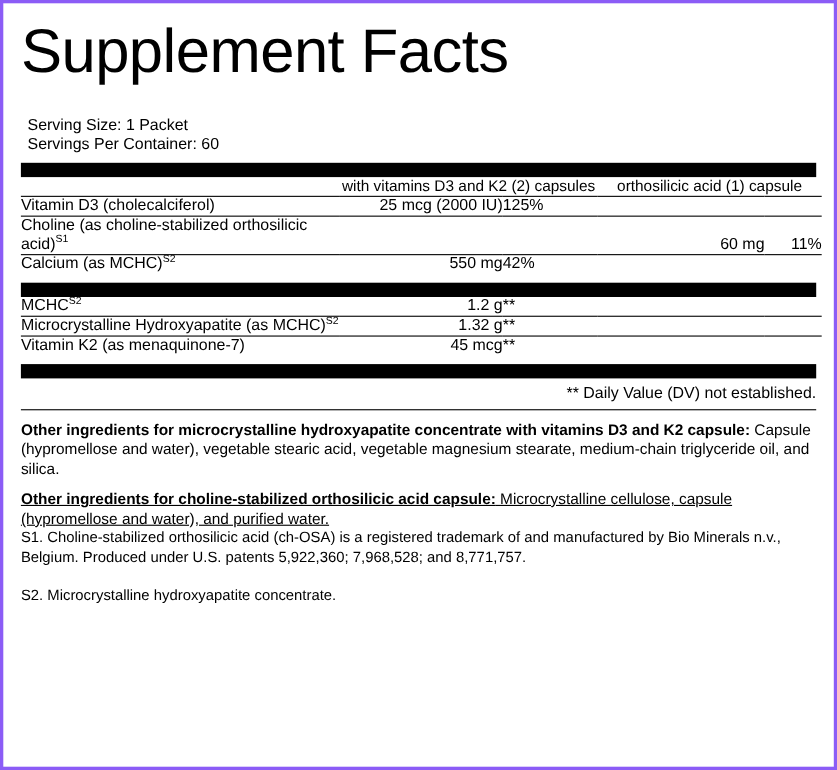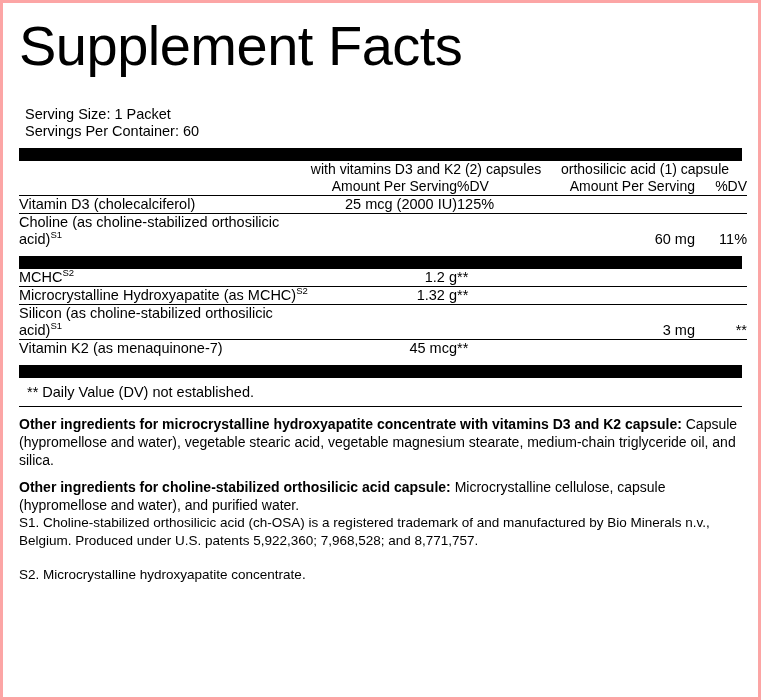--- a/index.html
+++ b/index.html
@@ -9,21 +9,21 @@
   }
   body {
     font-family: "Liberation Sans", sans-serif;
     color: #000000;
   }
   .panel {
     width: 761px;
     height: 700px;
     box-sizing: border-box;
     background: #ffffff;
-    border: 3px solid #fca5a5;
+    border: 3px solid #8b5cf6;
     padding: 10px 16px 8px 16px;
     position: relative;
     overflow: hidden;
   }
   .title {
     font-size: 56px;
     font-weight: 400;
     letter-spacing: -0.5px;
     line-height: 62px;
     margin: 2px 0 0 0;
@@ -86,28 +86,29 @@
   }
   sup {
     font-size: 9.5px;
     vertical-align: super;
     line-height: 0;
   }
   .footnote-dv {
     font-size: 14.5px;
     line-height: 18px;
     padding: 5px 0 5px 8px;
+    text-align: right;
   }
   .other-block {
     font-size: 14px;
     line-height: 18px;
     margin-top: 8px;
   }
   .other-block p { margin: 0 0 0 0; }
-  .other-block .gap { margin-top: 9px; }
+  .other-block .gap { margin-top: 9px; text-decoration: underline; }
   .bold { font-weight: bold; }
   .sn {
     font-size: 13.5px;
     line-height: 18px;
     margin-top: 0;
   }
   .sn2 { margin-top: 16px; }
 </style>
 </head>
 <body>
@@ -130,41 +131,41 @@
       <col class="col-dv1">
       <col class="col-amt2">
       <col class="col-dv2">
     </colgroup>
     <tbody>
       <tr>
         <td></td>
         <td class="hdr-sub" colspan="2">with vitamins D3 and K2 (2) capsules</td>
         <td class="hdr-sub" colspan="2">orthosilicic acid (1) capsule</td>
       </tr>
-      <tr>
-        <td></td>
-        <td class="hdr-sub num">Amount Per Serving</td>
-        <td class="hdr-sub dv">%DV</td>
-        <td class="hdr-sub num">Amount Per Serving</td>
-        <td class="hdr-sub dv-right">%DV</td>
-      </tr>
 
       <tr class="sep-row">
         <td class="row-cell row-name"><span>Vitamin D3 (cholecalciferol)</span><sup></sup></td>
         <td class="row-cell num">25 mcg (2000 IU)</td>
         <td class="row-cell dv">125%</td>
         <td class="row-cell num"></td>
         <td class="row-cell dv-right"></td>
       </tr>
       <tr class="sep-row">
         <td class="row-cell row-name"><span>Choline (as choline-stabilized orthosilicic acid)</span><sup>S1</sup></td>
         <td class="row-cell num"></td>
         <td class="row-cell dv"></td>
         <td class="row-cell num">60 mg</td>
         <td class="row-cell dv-right">11%</td>
+      </tr>
+      <tr class="sep-row">
+        <td class="row-cell row-name"><span>Calcium (as MCHC)</span><sup>S2</sup></td>
+        <td class="row-cell num">550 mg</td>
+        <td class="row-cell dv">42%</td>
+        <td class="row-cell num"></td>
+        <td class="row-cell dv-right"></td>
       </tr>
     </tbody>
   </table>
 
   <div class="rule-thick"></div>
 
   <table class="facts">
     <colgroup>
       <col class="col-name">
       <col class="col-amt1">
@@ -181,27 +182,20 @@
         <td class="row-cell dv-right"></td>
       </tr>
       <tr class="sep-row">
         <td class="row-cell row-name"><span>Microcrystalline Hydroxyapatite (as MCHC)</span><sup>S2</sup></td>
         <td class="row-cell num">1.32 g</td>
         <td class="row-cell dv">**</td>
         <td class="row-cell num"></td>
         <td class="row-cell dv-right"></td>
       </tr>
       <tr class="sep-row">
-        <td class="row-cell row-name"><span>Silicon (as choline-stabilized orthosilicic acid)</span><sup>S1</sup></td>
-        <td class="row-cell num"></td>
-        <td class="row-cell dv"></td>
-        <td class="row-cell num">3 mg</td>
-        <td class="row-cell dv-right">**</td>
-      </tr>
-      <tr class="sep-row">
         <td class="row-cell row-name"><span>Vitamin K2 (as menaquinone-7)</span><sup></sup></td>
         <td class="row-cell num">45 mcg</td>
         <td class="row-cell dv">**</td>
         <td class="row-cell num"></td>
         <td class="row-cell dv-right"></td>
       </tr>
     </tbody>
   </table>
 
   <div class="rule-thick"></div>

